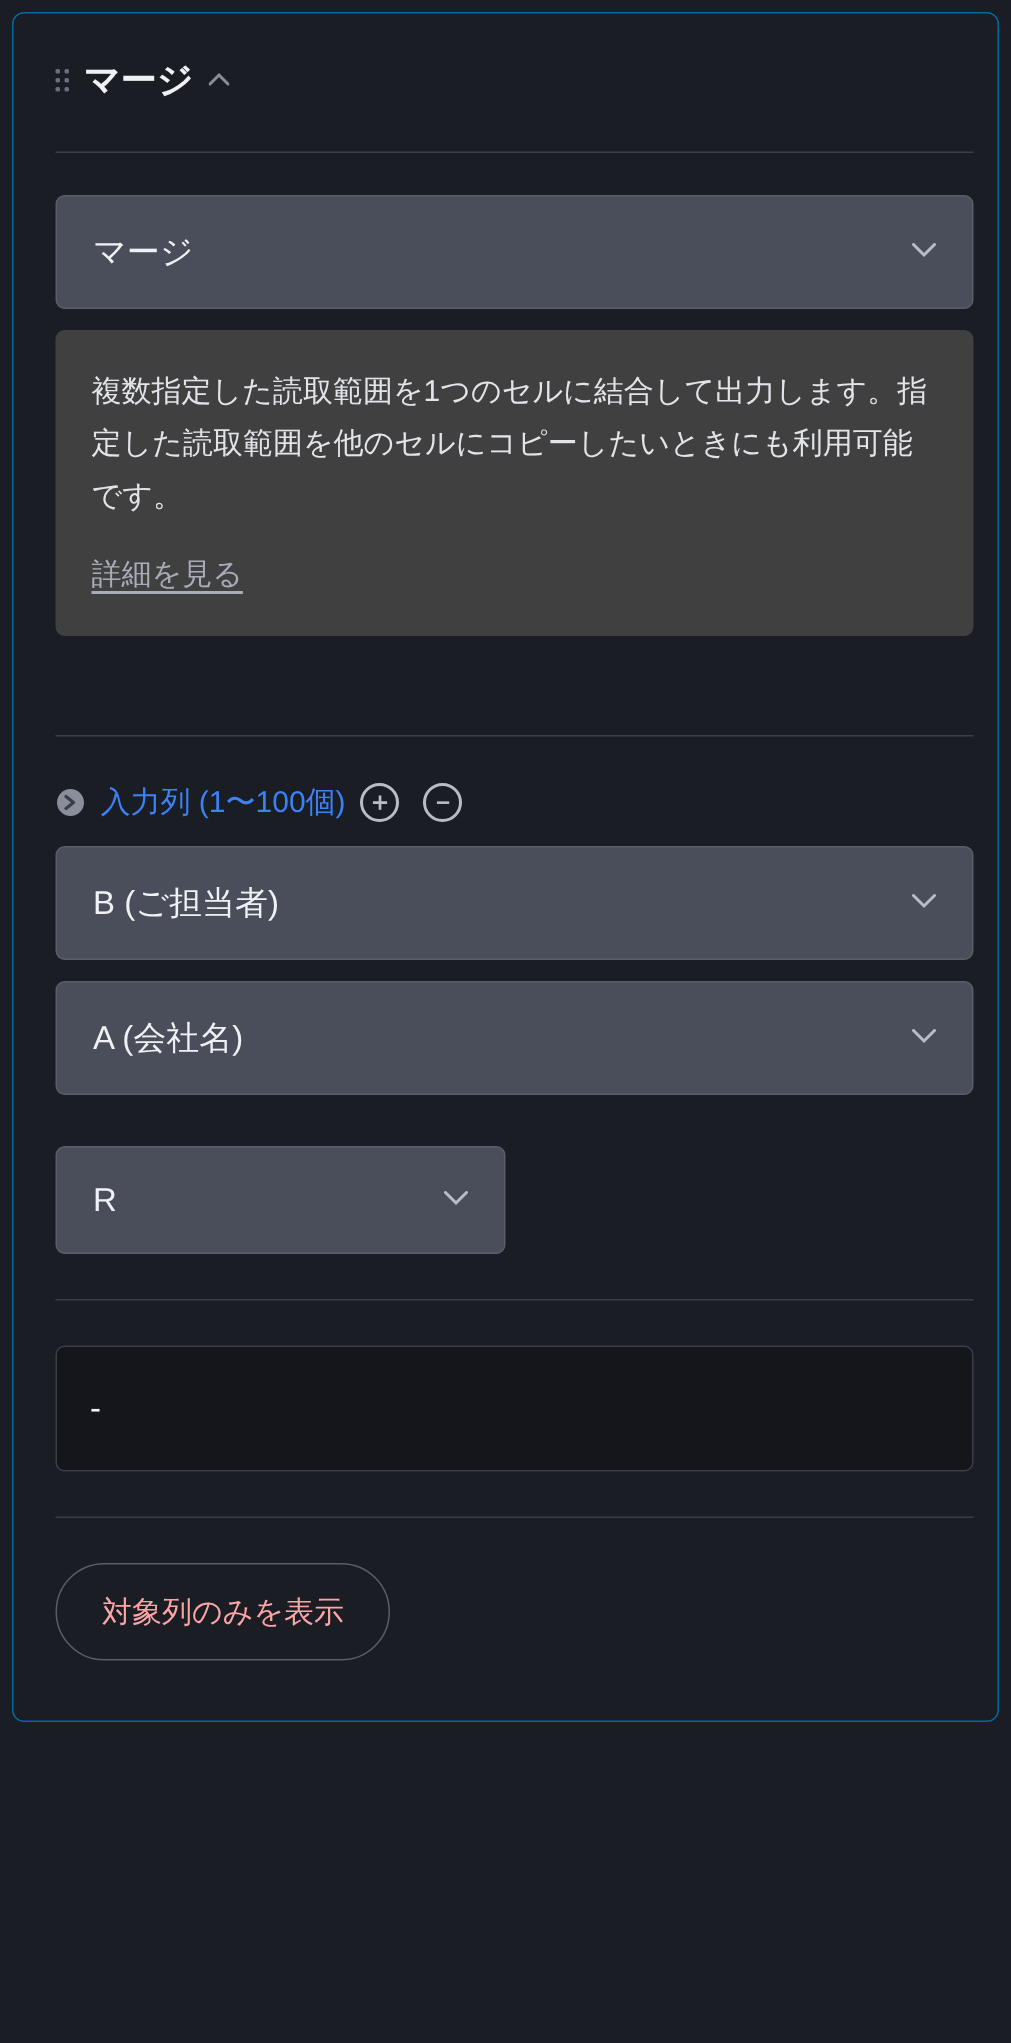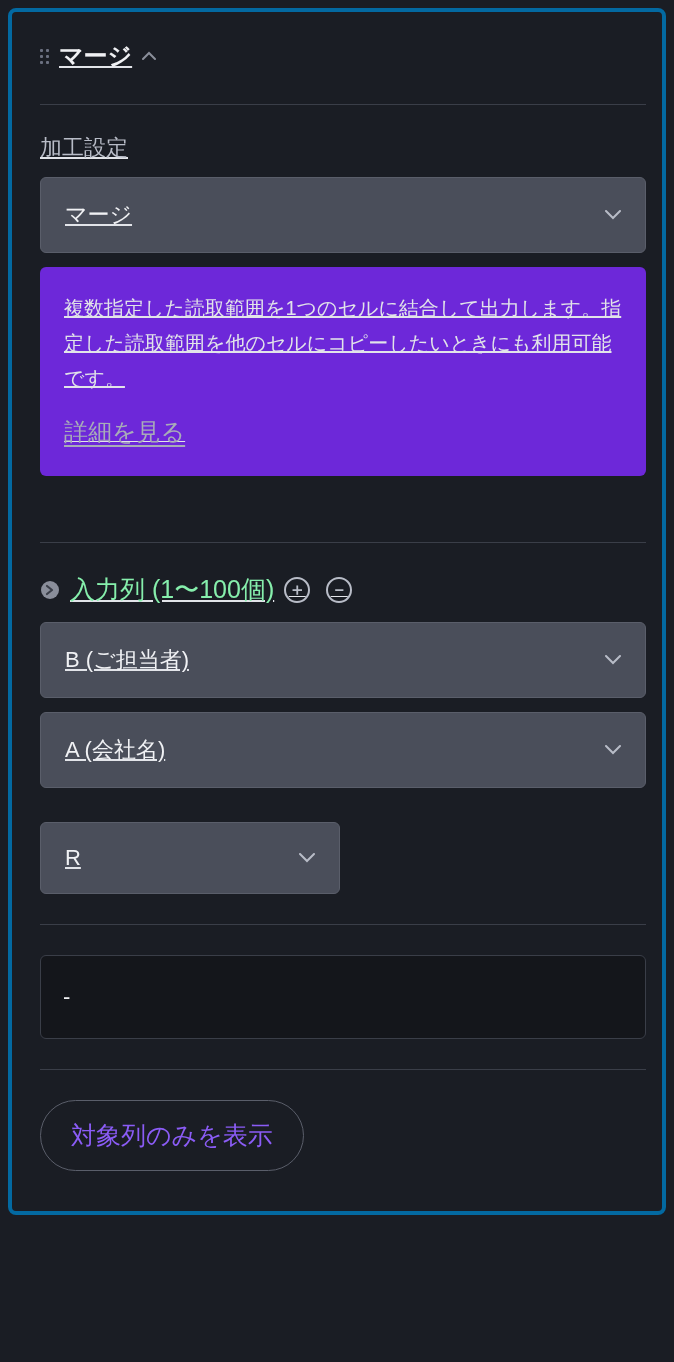--- a/index.html
+++ b/index.html
@@ -5,24 +5,23 @@
 * { box-sizing: border-box; margin: 0; padding: 0; }
 body {
   background: #1a1d24;
   font-family: -apple-system, BlinkMacSystemFont, "Segoe UI", "Hiragino Sans", "Hiragino Kaku Gothic ProN", Meiryo, sans-serif;
   color: #e2e4e9;
   width: 674px;
   min-height: 1362px;
   padding: 8px;
 }
 .panel {
-  border: 4px solid #0369a1;
+  border: 1px solid #0369a1;
   border-radius: 8px;
   padding: 28px 16px 40px 28px;
-  text-decoration: underline;
 }
 .header-row {
   display: flex;
   align-items: center;
   gap: 10px;
   padding-bottom: 32px;
   border-bottom: 1px solid #3a3e48;
   margin-bottom: 28px;
 }
 .drag-handle {
@@ -65,33 +64,33 @@
   margin-bottom: 14px;
 }
 .select-box.narrow {
   width: 300px;
 }
 .chevron {
   color: #b8bcc7;
   font-size: 16px;
 }
 .info-box {
-  background: #6d28d9;
+  background: #404040;
   border-radius: 6px;
   padding: 24px 24px 28px 24px;
   margin-top: 6px;
 }
 .info-text {
   font-size: 20px;
   line-height: 1.75;
   color: #e2e4e9;
   margin-bottom: 20px;
 }
 .info-link {
-  font-size: 24px;
+  font-size: 20px;
   color: #a8acb8;
   text-decoration: underline;
   text-underline-offset: 5px;
   cursor: pointer;
 }
 .divider {
   border: none;
   border-top: 1px solid #3a3e48;
   margin: 30px 0;
 }
@@ -100,22 +99,22 @@
   align-items: center;
   gap: 10px;
   margin-bottom: 16px;
 }
 .row-icon {
   color: #8a8e9a;
   display: inline-flex;
   align-items: center;
 }
 .row-label {
-  font-size: 25px;
-  color: #86efac;
+  font-size: 20px;
+  color: #3b82f6;
 }
 .icon-btn {
   width: 26px;
   height: 26px;
   border: 2px solid #b8bcc7;
   border-radius: 50%;
   display: inline-flex;
   align-items: center;
   justify-content: center;
   color: #b8bcc7;
@@ -133,22 +132,22 @@
   padding: 28px 22px;
   font-size: 22px;
   color: #f0f1f4;
   outline: none;
 }
 .pill-btn {
   display: inline-block;
   border: 1px solid #5a5e6a;
   border-radius: 999px;
   padding: 18px 30px;
-  font-size: 25px;
-  color: #8b5cf6;
+  font-size: 20px;
+  color: #fca5a5;
   background: transparent;
   cursor: pointer;
 }
 .spacer-lg { height: 36px; }
 </style>
 </head>
 <body>
 
 <div class="panel">
 
@@ -162,21 +161,20 @@
         <span></span>
     </div>
     <div class="header-title">マージ</div>
     <div class="collapse-icon">
       <svg width="14" height="10" viewBox="0 0 14 10">
           <path d="M1 8 L7 2 L13 8" stroke="currentColor" stroke-width="2" fill="none" stroke-linecap="round"></path>
         </svg>
     </div>
   </div>
 
-  <div class="section-label">加工設定</div>
 
   <div class="select-box">
     <span>マージ</span>
     <span class="chevron">
       <svg width="16" height="10" viewBox="0 0 16 10">
           <path d="M1 1 L8 8 L15 1" stroke="currentColor" stroke-width="2" fill="none" stroke-linecap="round"></path>
         </svg>
     </span>
   </div>
 

